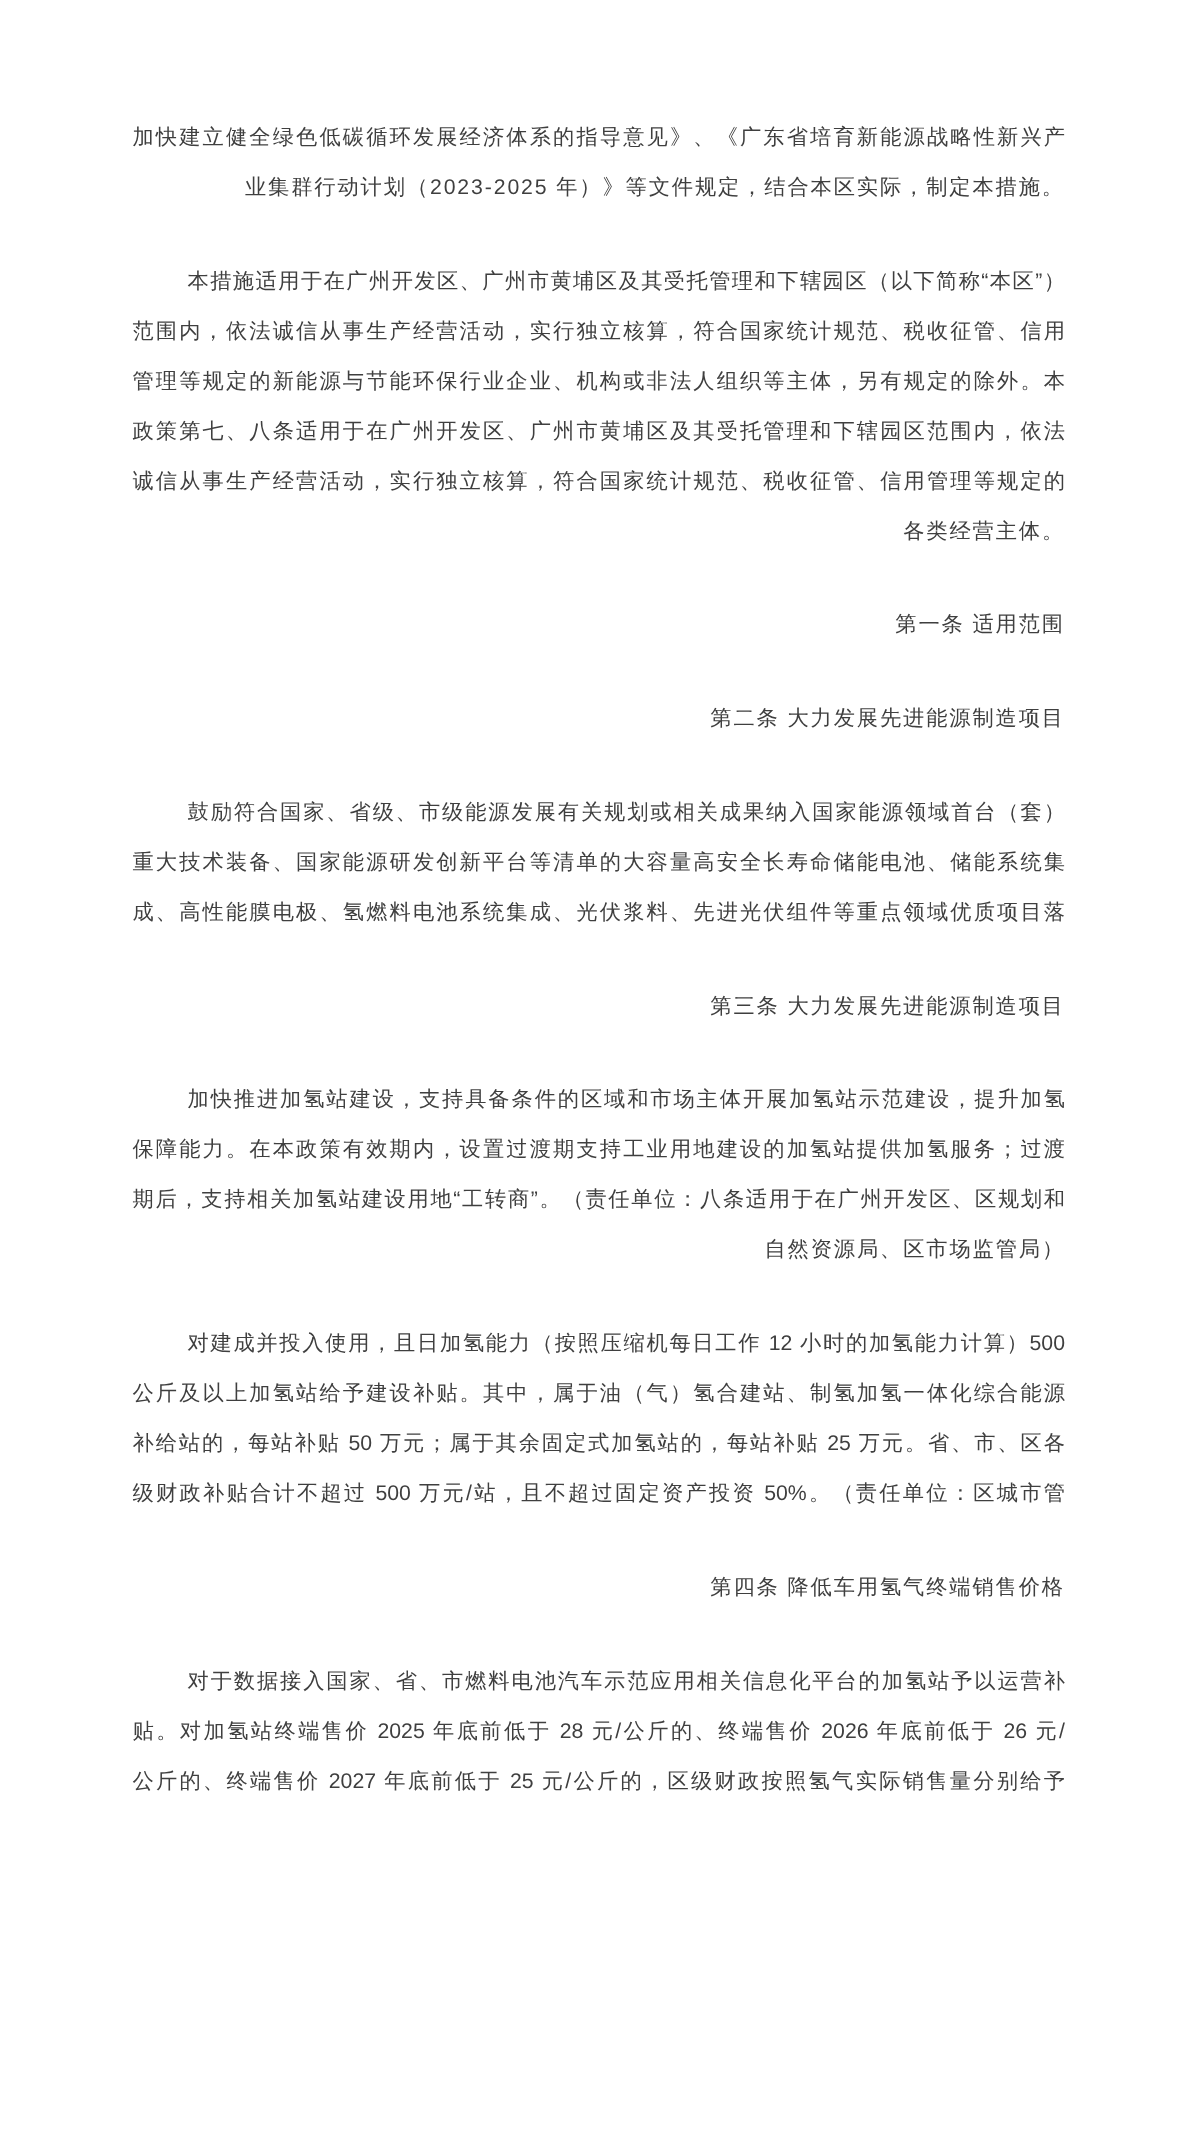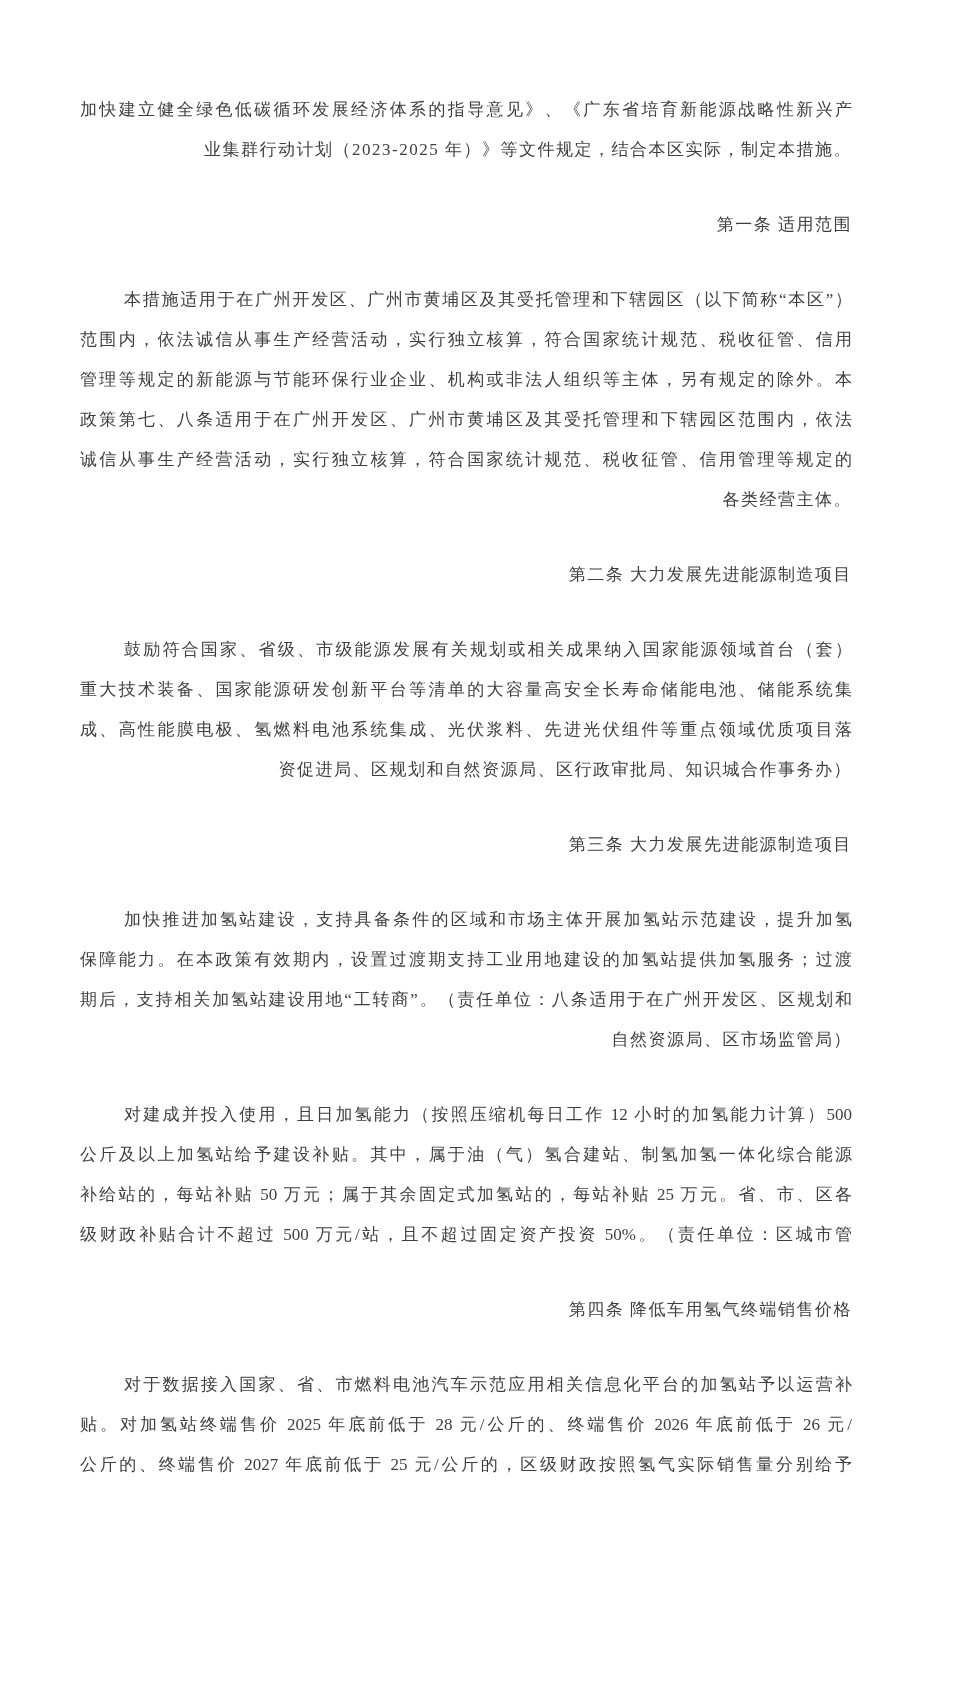--- a/index.html
+++ b/index.html
@@ -9,22 +9,22 @@
   }
   .page {
     position: relative;
     width: 960px;
     height: 1706px;
     background: #ffffff;
     overflow: hidden;
   }
   .doc {
     box-sizing: border-box;
-    padding: 90px 108px 0 80px;
-    font-family: Liberation Serif, serif;
+    padding: 90px 108px 0 106px;
+    font-family: Liberation Sans, sans-serif;
     font-size: 17px;
     color: #3f3f3f;
   }
   .block {
     margin: 0 0 35px 0;
   }
   .block:last-child {
     margin-bottom: 0;
   }
   .line {
@@ -48,39 +48,38 @@
 </style>
 </head>
 <body>
 
 <div class="page">
   <div class="doc" id="doc" style="color: rgb(63, 63, 63);">
       <div class="block paragraph">
         <div class="line fill">加快建立健全绿色低碳循环发展经济体系的指导意见》、《广东省培育新能源战略性新兴产</div>
         <div class="line">业集群行动计划（2023-2025 年）》等文件规定，结合本区实际，制定本措施。</div>
       </div>
-      <div class="block heading">
-        <div class="line indent">第一条 适用范围</div>
-      </div>
       <div class="block paragraph">
         <div class="line fill indent">本措施适用于在广州开发区、广州市黄埔区及其受托管理和下辖园区（以下简称“本区”）</div>
         <div class="line fill">范围内，依法诚信从事生产经营活动，实行独立核算，符合国家统计规范、税收征管、信用</div>
         <div class="line fill">管理等规定的新能源与节能环保行业企业、机构或非法人组织等主体，另有规定的除外。本</div>
         <div class="line fill">政策第七、八条适用于在广州开发区、广州市黄埔区及其受托管理和下辖园区范围内，依法</div>
         <div class="line fill">诚信从事生产经营活动，实行独立核算，符合国家统计规范、税收征管、信用管理等规定的</div>
         <div class="line">各类经营主体。</div>
       </div>
       <div class="block heading">
+        <div class="line indent">第一条 适用范围</div>
+      </div>
+      <div class="block heading">
         <div class="line indent">第二条 大力发展先进能源制造项目</div>
       </div>
       <div class="block paragraph">
         <div class="line fill indent">鼓励符合国家、省级、市级能源发展有关规划或相关成果纳入国家能源领域首台（套）</div>
         <div class="line fill">重大技术装备、国家能源研发创新平台等清单的大容量高安全长寿命储能电池、储能系统集</div>
         <div class="line fill">成、高性能膜电极、氢燃料电池系统集成、光伏浆料、先进光伏组件等重点领域优质项目落</div>
-        <div class="line">资促进局、区规划和自然资源局、区行政审批局、知识城合作事务办）</div>
       </div>
       <div class="block heading">
         <div class="line indent">第三条 大力发展先进能源制造项目</div>
       </div>
       <div class="block paragraph">
         <div class="line fill indent">加快推进加氢站建设，支持具备条件的区域和市场主体开展加氢站示范建设，提升加氢</div>
         <div class="line fill">保障能力。在本政策有效期内，设置过渡期支持工业用地建设的加氢站提供加氢服务；过渡</div>
         <div class="line fill">期后，支持相关加氢站建设用地“工转商”。（责任单位：八条适用于在广州开发区、区规划和</div>
         <div class="line">自然资源局、区市场监管局）</div>
       </div>

